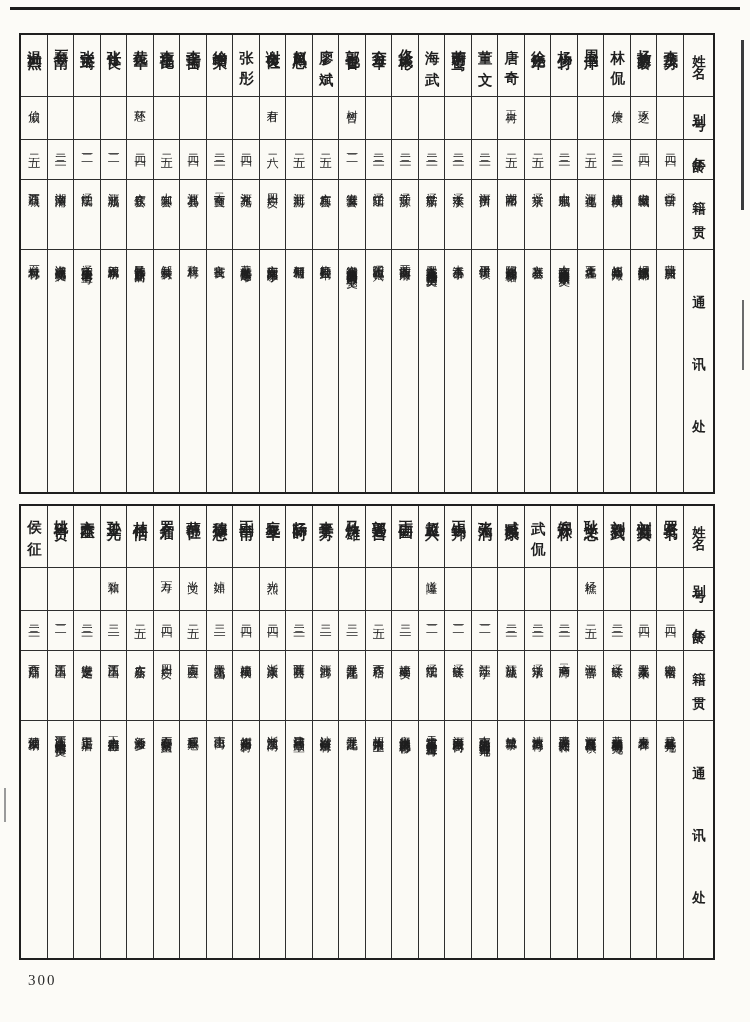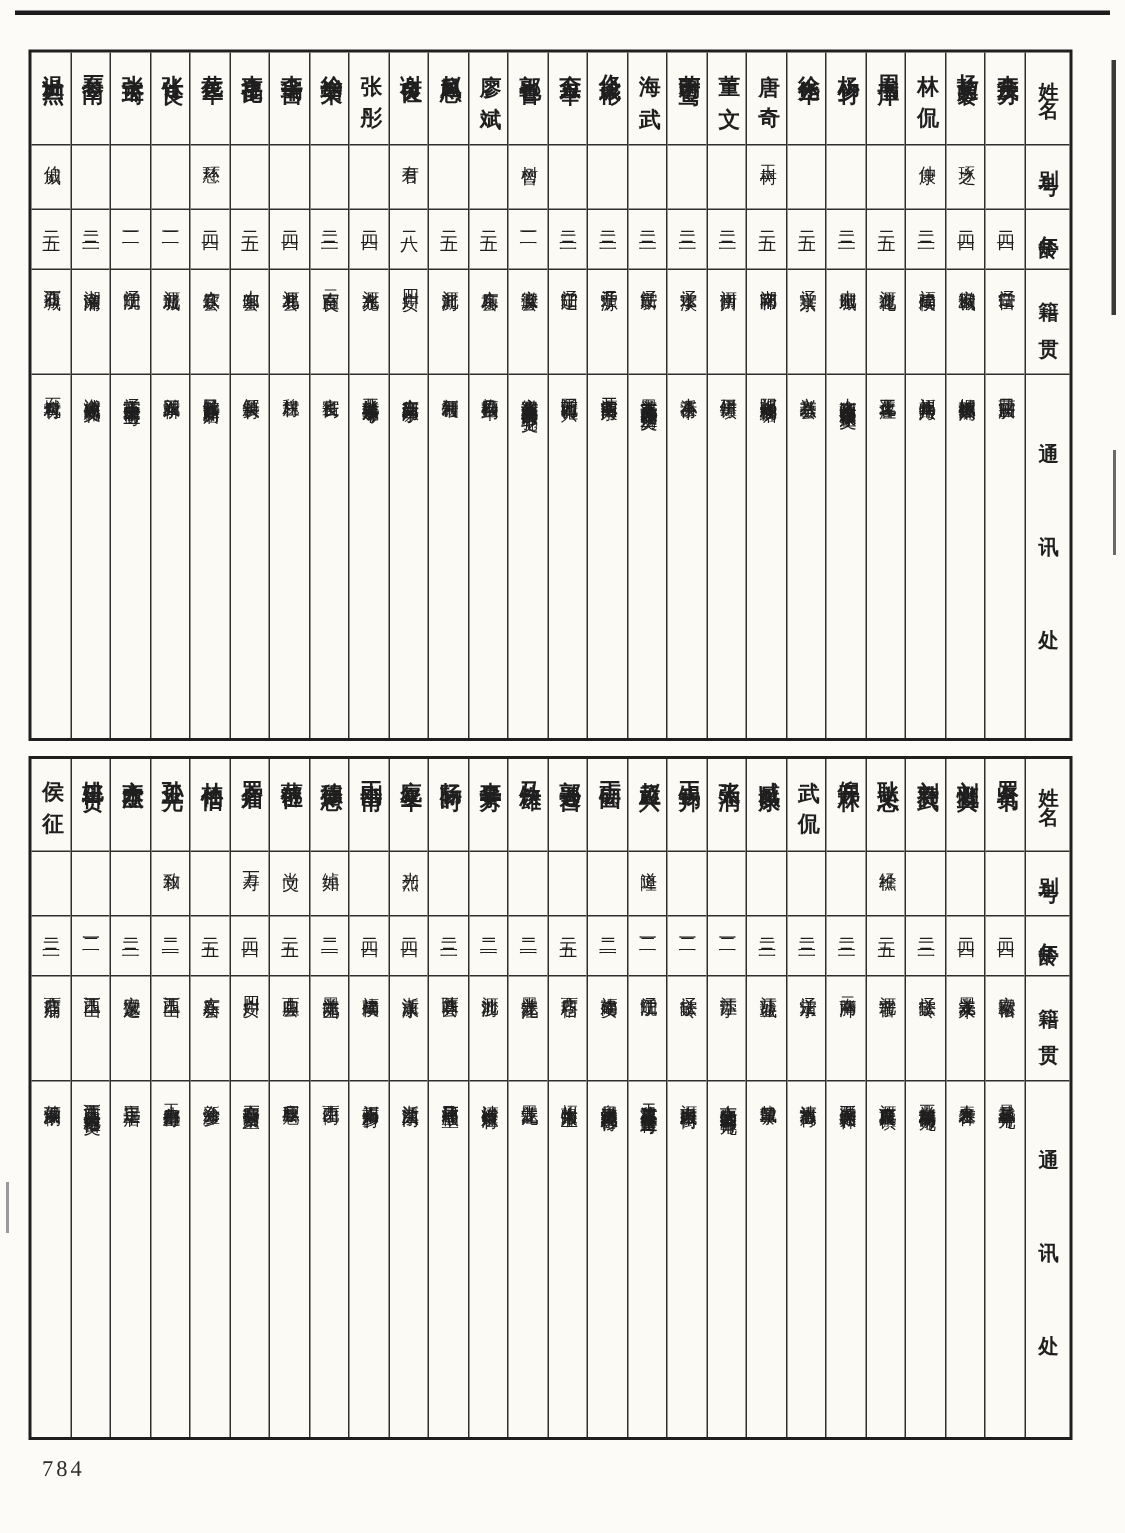--- a/index.html
+++ b/index.html
@@ -946,14 +946,14 @@
         </div>
         <div class="cell native">
           <span>广西荔浦</span>
         </div>
         <div class="cell address">
           <span>荔浦侯家桐</span>
         </div>
       </div>
     </div>
 
-  <div class="page-number">784</div>
+  <div class="page-number">300</div>
 </div>
 
 </body></html>

